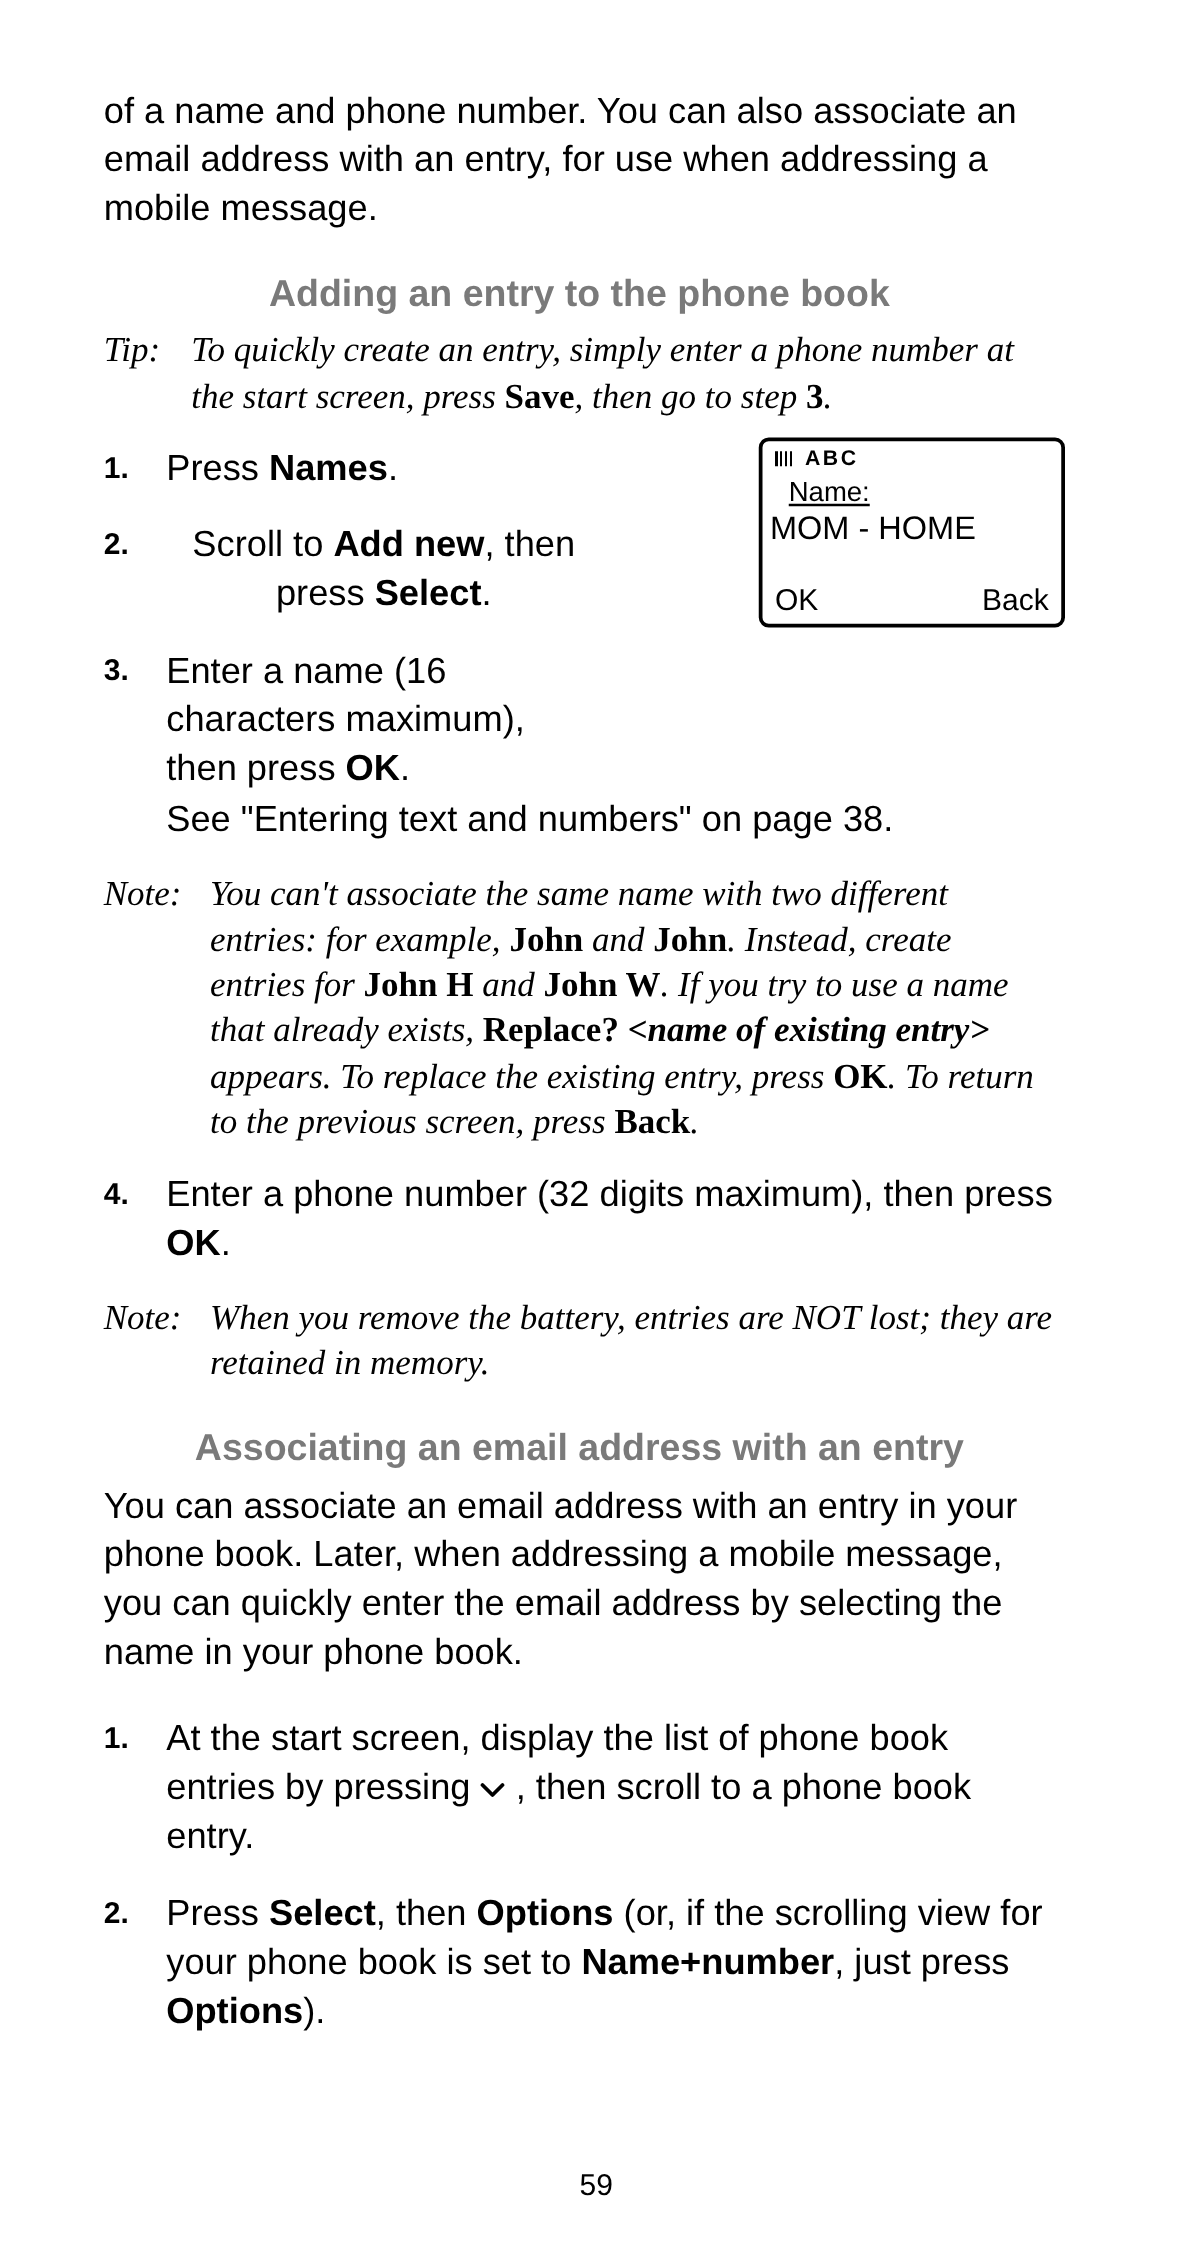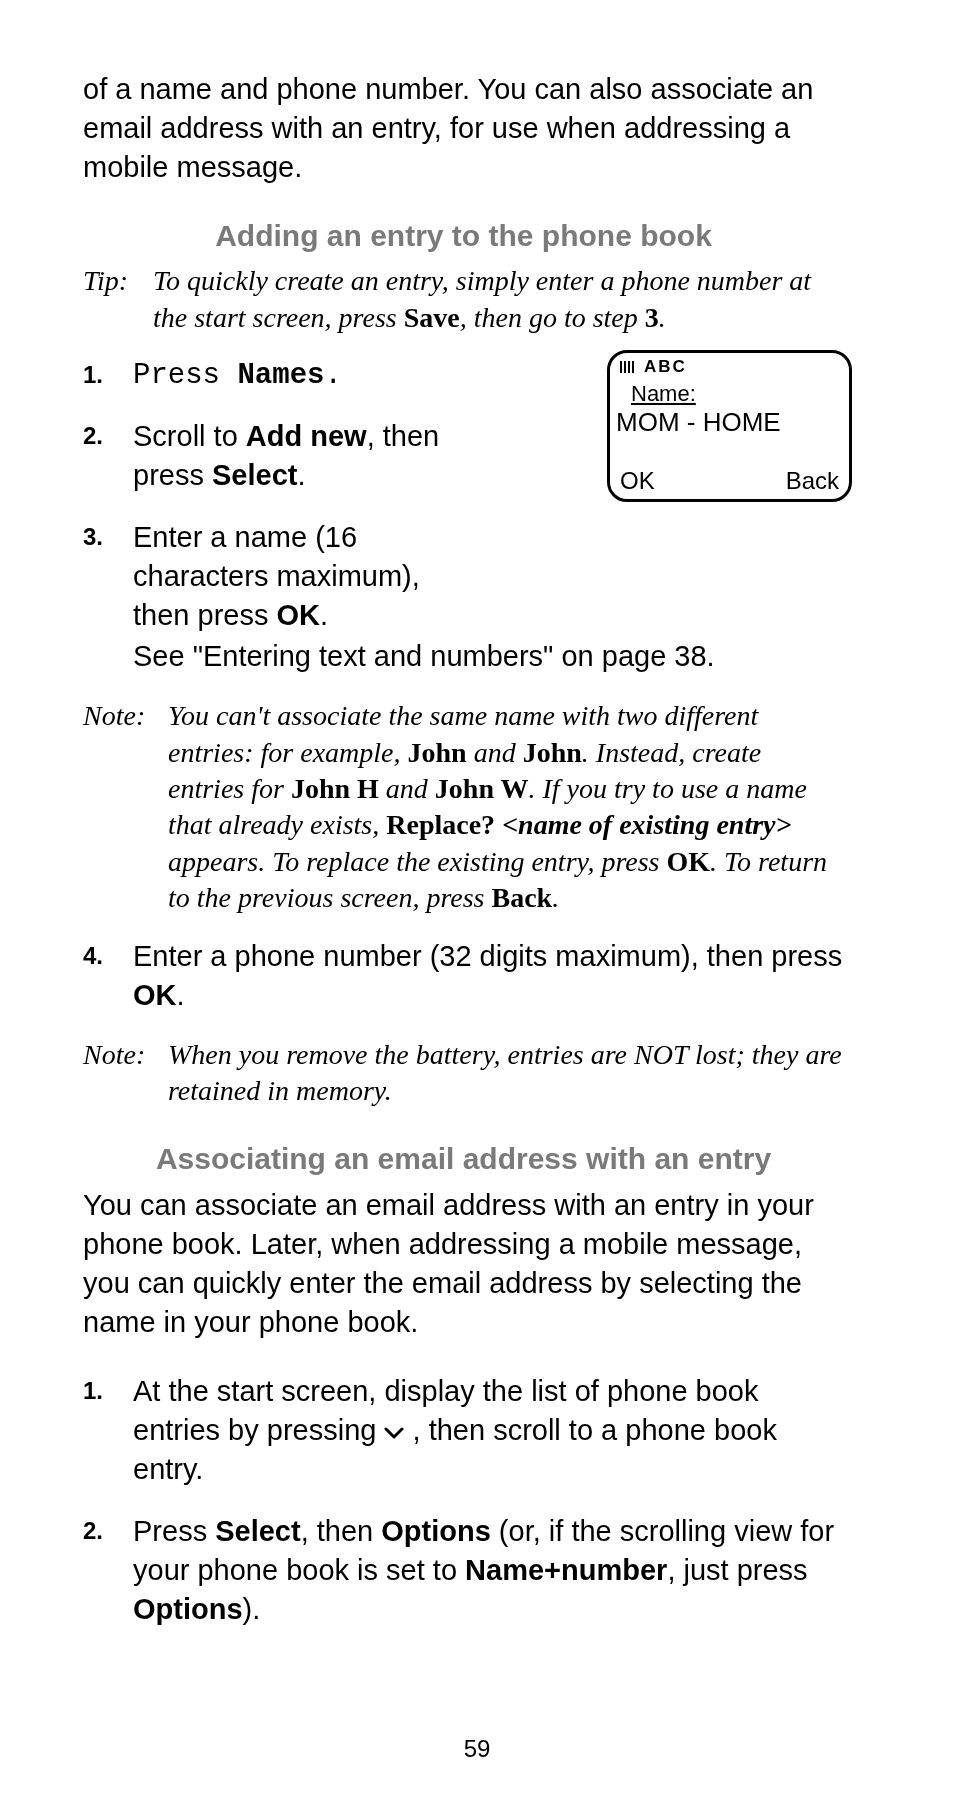--- a/index.html
+++ b/index.html
@@ -71,21 +71,21 @@
   }
   b, .bold { font-weight: 700; margin-top: 32px; }
   .phone-screen {
     position: absolute;
     top: -6px;
     right: -8px;
     width: 245px;
     height: 152px;
     box-sizing: border-box;
     border: 3px solid #000;
-    border-radius: 20px;
+    border-radius: 8px;
     background: #fff;
     font-family: Arial, Helvetica, sans-serif;
     text-decoration: underline;
   }
   .phone-status {
     position: absolute;
     top: 4px;
     left: 10px;
     font-size: 17px;
     letter-spacing: 2px;
@@ -134,22 +134,22 @@
   }
   .page-num {
     position: absolute;
     bottom: 40px;
     left: 0;
     width: 954px;
     text-align: center;
     font-size: 24px;
   }
   
-  .step.narrow .step-body { max-width: 348px; font-family: Liberation Mono, monospace; }
-  .step.mid    .step-body { max-width: 348px; }
+  .step.narrow .step-body { max-width: 348px; }
+  .step.mid    .step-body { max-width: 348px; text-align: center; }
 </style>
 </head>
 <body>
 
 <div class="page">
 
   <p class="lead">of a name and phone number. You can also associate an email address with an entry, for use when addressing a mobile message.</p>
 
   <div class="h2">Adding an entry to the phone book</div>
 

